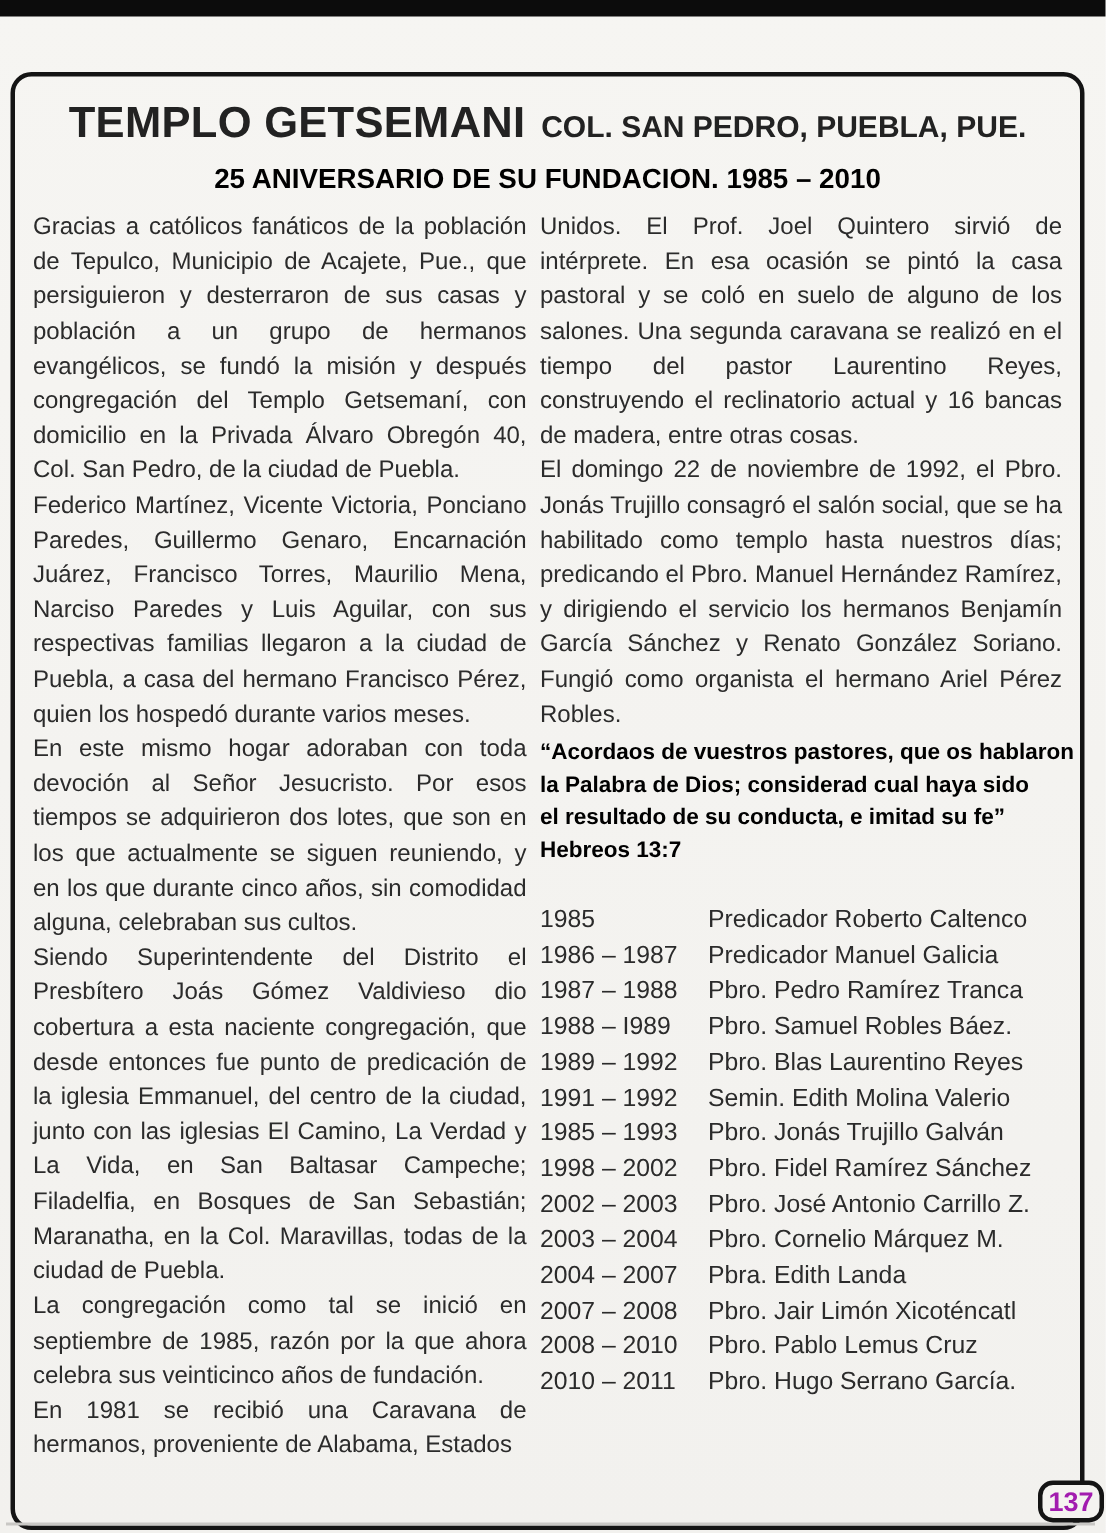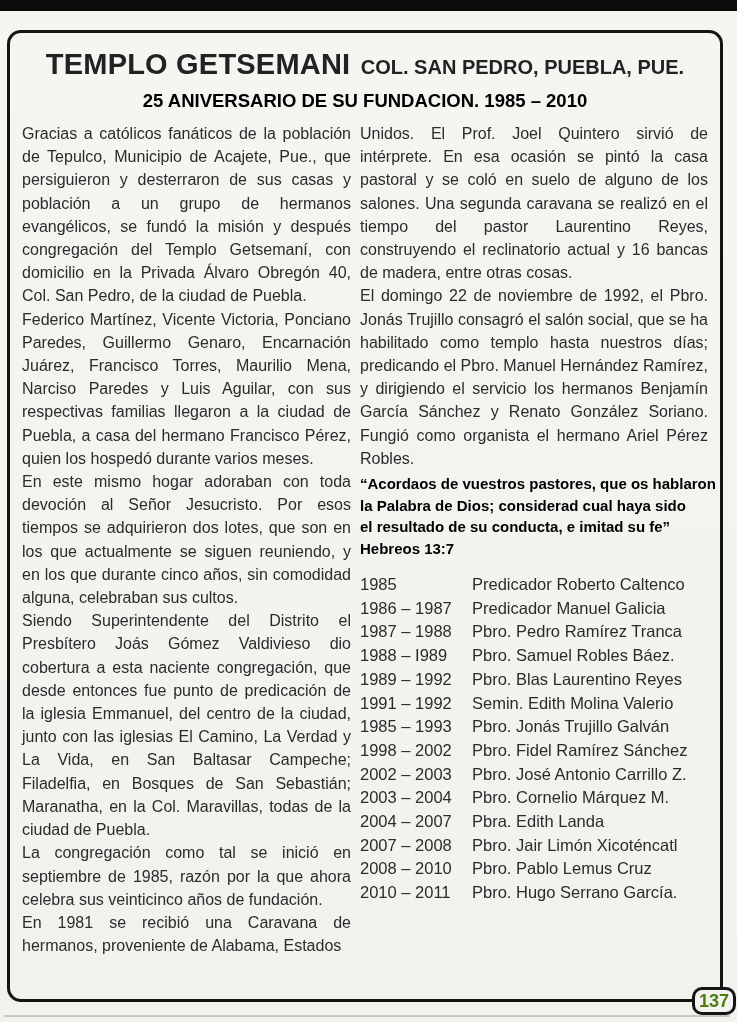--- a/index.html
+++ b/index.html
@@ -13,21 +13,21 @@
     color: #2b2b2b;
   }
   .scan-top-bar {
     position: absolute;
     top: 0; left: 0;
     width: 737px; height: 11px;
     background: #0c0c0c;
   }
   .page-border {
     position: absolute;
-    left: 7px; top: 30px;
+    left: 7px; top: 48px;
     width: 716px; height: 972px;
     border: 3.5px solid #141414;
     border-radius: 14px;
     box-sizing: border-box;
     padding: 10px 12px 0 12px;
     background: transparent;
   }
   .header { text-align: center; margin-top: 4px; }
   .title-line { line-height: 34px; white-space: nowrap; }
   .title-main {
@@ -57,39 +57,39 @@
   }
   .quote {
     margin-top: 3px;
     font-weight: bold;
     font-size: 15px;
     line-height: 21.5px;
     color: #000000;
   }
   .quote-line { white-space: nowrap; }
   .pastors {
-    margin-top: 14px;
+    margin-top: 25px;
     font-size: 16.5px;
   }
   .pastor-row {
     display: flex;
     line-height: 23.7px;
     white-space: nowrap;
   }
   .pastor-row .years { width: 112px; flex: 0 0 112px; }
   .pastor-row .pname { flex: 1; }
   .page-badge {
     position: absolute;
     right: 1px; bottom: 7px;
     background: #f4f3f0;
     border: 3px solid #141414;
     border-radius: 10px;
     font-size: 18px;
     font-weight: bold;
-    color: #4d7c0f;
+    color: #a21caf;
     padding: 0 4px;
     line-height: 22px;
     z-index: 3;
   }
   .scan-bottom-line {
     position: absolute;
     left: 4px; bottom: 5px;
     width: 726px; height: 2px;
     background: #c9c8c5;
   }

